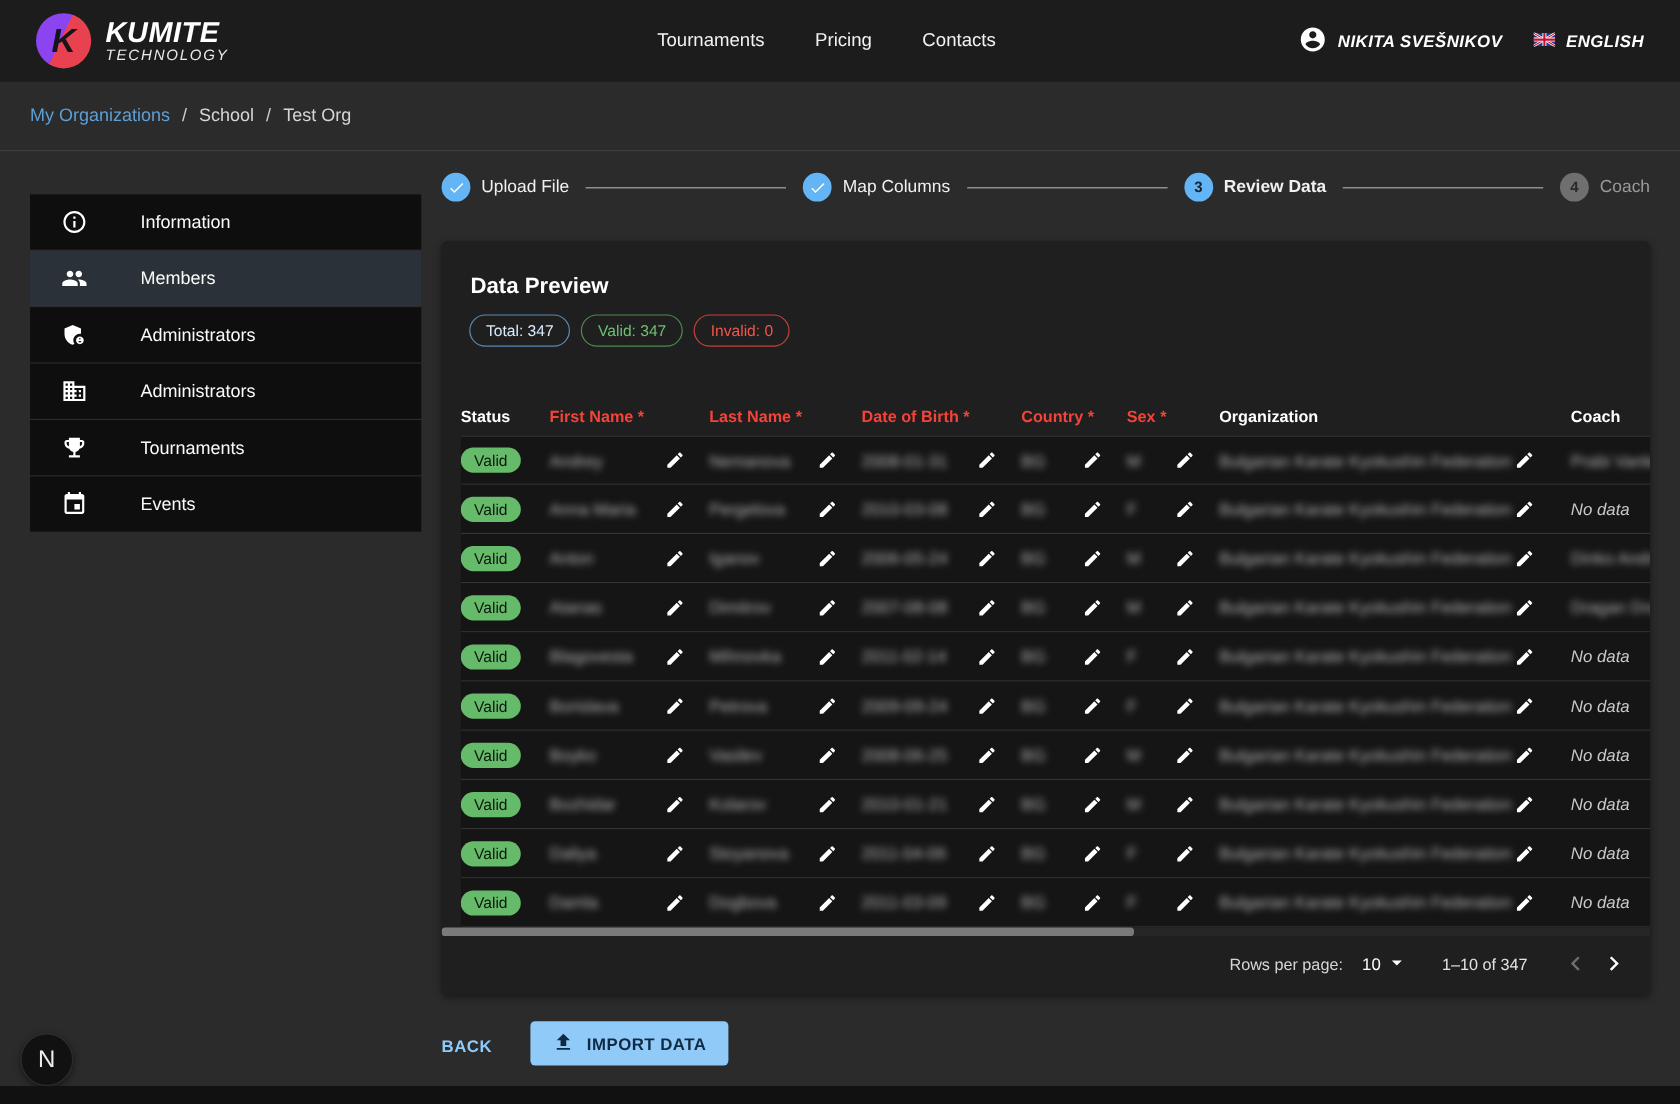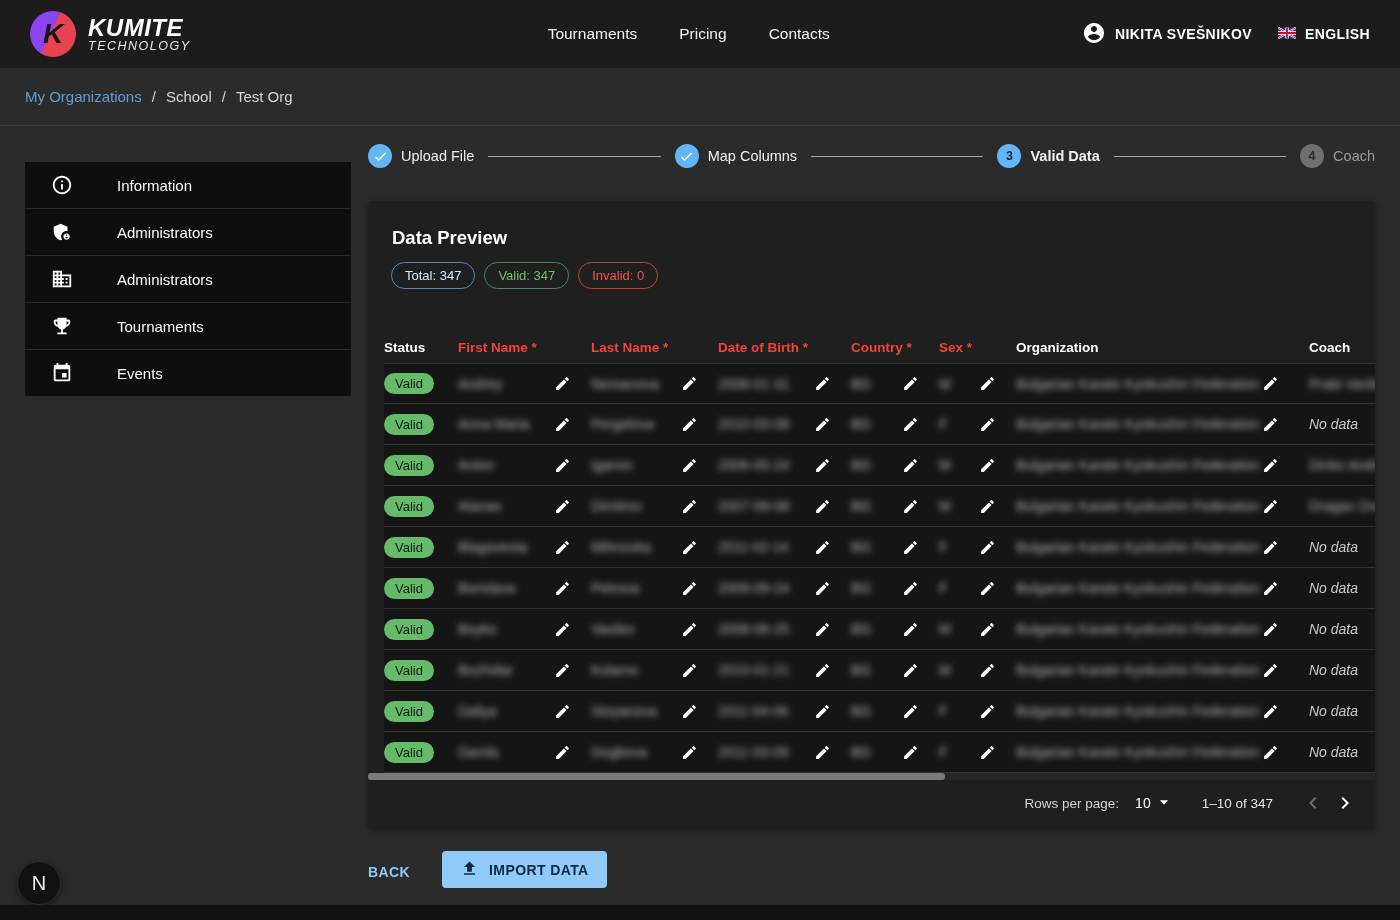--- a/index.html
+++ b/index.html
@@ -23,21 +23,21 @@
     display:flex; align-items:center; justify-content:center;
     font-weight:900; font-style:italic; font-size:28px; color:#15151a;
   }
   .brand-text { display:flex; flex-direction:column; line-height:1.05; }
   .brand-name { font-size:24px; font-weight:800; font-style:italic; color:#fff; letter-spacing:.5px; }
   .brand-sub  { font-size:12.5px; font-style:italic; color:#e9e9e9; letter-spacing:1.5px; }
   .nav-links { position:absolute; left:50%; transform:translateX(-54%); display:flex; gap:42px; }
   .nav-link { font-size:15.5px; color:#f2f2f2; cursor:pointer; }
   .nav-right { margin-left:auto; display:flex; align-items:center; gap:26px; }
   .user-chip, .lang-chip { display:flex; align-items:center; gap:9px; cursor:pointer;
-     font-size:14px; font-weight:700; letter-spacing:.4px; color:#fff; }
+     font-size:14px; font-weight:700; letter-spacing:.4px; color:#fff;font-style:italic; }
   
   .breadcrumb-bar { height:58px; display:flex; align-items:center; padding:0 25px;
      border-bottom:1px solid #3e3e3e; background:#2b2b2b; }
   .crumb { font-size:15px; }
   .crumb.link { color:#5e9fd4; cursor:pointer; }
   .crumb.plain { color:#d6d6d6; }
   .crumb-sep { color:#cfcfcf; margin:0 10px; font-size:15px; }
   
   .page { position:relative; height:795px; }
   .sidebar { position:absolute; left:25px; top:36px; width:326px;
@@ -170,20 +170,26 @@
 
 <div class="page">
 
   <aside class="sidebar" id="sidebar">
       <div class="side-item">
         <svg width="22" height="22" viewBox="0 0 24 24">
           <path d="M11 7h2v2h-2zm0 4h2v6h-2zm1-9C6.48 2 2 6.48 2 12s4.48 10 10 10 10-4.48 10-10S17.52 2 12 2zm0 18c-4.41 0-8-3.59-8-8s3.59-8 8-8 8 3.59 8 8-3.59 8-8 8z" fill="#fff"></path>
         </svg>
         <span class="lbl">Information</span>
       </div>
+      <div class="side-item active">
+        <svg width="22" height="22" viewBox="0 0 24 24">
+          <path d="M16 11c1.66 0 2.99-1.34 2.99-3S17.66 5 16 5c-1.66 0-3 1.34-3 3s1.34 3 3 3zm-8 0c1.66 0 2.99-1.34 2.99-3S9.66 5 8 5C6.34 5 5 6.34 5 8s1.34 3 3 3zm0 2c-2.33 0-7 1.17-7 3.5V19h14v-2.5c0-2.33-4.67-3.5-7-3.5zm8 0c-.29 0-.62.02-.97.05 1.16.84 1.97 1.97 1.97 3.45V19h6v-2.5c0-2.33-4.67-3.5-7-3.5z" fill="#fff"></path>
+        </svg>
+        <span class="lbl">Members</span>
+      </div>
       <div class="side-item">
         <svg width="22" height="22" viewBox="0 0 24 24">
           <path d="M17 11c.34 0 .67.04 1 .09V6.27L10.5 3 3 6.27v4.91c0 4.54 3.2 8.79 7.5 9.82.55-.13 1.08-.32 1.6-.55-.69-.98-1.1-2.17-1.1-3.45 0-3.31 2.69-6 6-6zm3.5 6c0-1.93-1.57-3.5-3.5-3.5s-3.5 1.57-3.5 3.5 1.57 3.5 3.5 3.5 3.5-1.57 3.5-3.5zm-4.2-1.5c0-.39.31-.7.7-.7s.7.31.7.7-.31.7-.7.7-.7-.31-.7-.7zm.7 3.5c-.58 0-1.09-.3-1.39-.74.03-.46.93-.69 1.39-.69s1.36.23 1.39.69c-.3.44-.81.74-1.39.74z" fill="#fff"></path>
         </svg>
         <span class="lbl">Administrators</span>
       </div>
       <div class="side-item">
         <svg width="22" height="22" viewBox="0 0 24 24">
           <path d="M12 7V3H2v18h20V7H12zM6 19H4v-2h2v2zm0-4H4v-2h2v2zm0-4H4V9h2v2zm0-4H4V5h2v2zm4 12H8v-2h2v2zm0-4H8v-2h2v2zm0-4H8V9h2v2zm0-4H8V5h2v2zm10 12h-8v-2h2v-2h-2v-2h2v-2h-2V9h8v10zm-2-8h-2v2h2v-2zm0 4h-2v2h2v-2z" fill="#fff"></path>
         </svg>
@@ -217,21 +223,21 @@
         <div class="step-circle done">
           <svg width="15" height="15" viewBox="0 0 24 24">
             <path d="M9 16.17L4.83 12l-1.42 1.41L9 19 21 7l-1.41-1.41z" fill="#fff"></path>
           </svg>
         </div>
         <span class="step-label done">Map Columns</span>
       </div>
       <div class="step-line"></div>
       <div class="step">
         <div class="step-circle active">3</div>
-        <span class="step-label active">Valid Data</span>
+        <span class="step-label active">Review Data</span>
       </div>
       <div class="step-line"></div>
       <div class="step">
         <div class="step-circle pending">4</div>
         <span class="step-label pending">Coach</span>
       </div>
     </div>
 
   <section class="card">
     <h2 class="card-title">Data Preview</h2>

